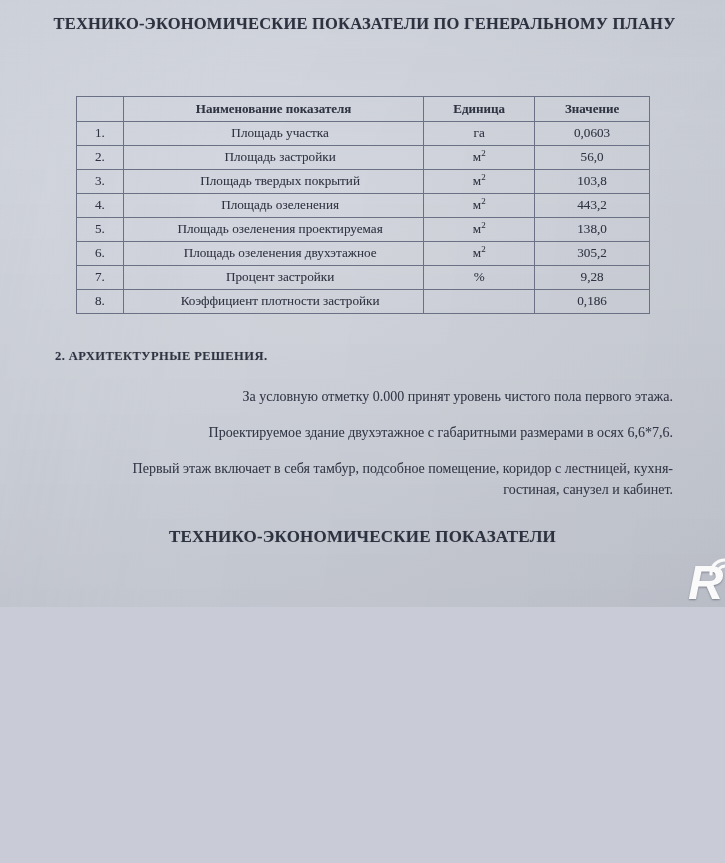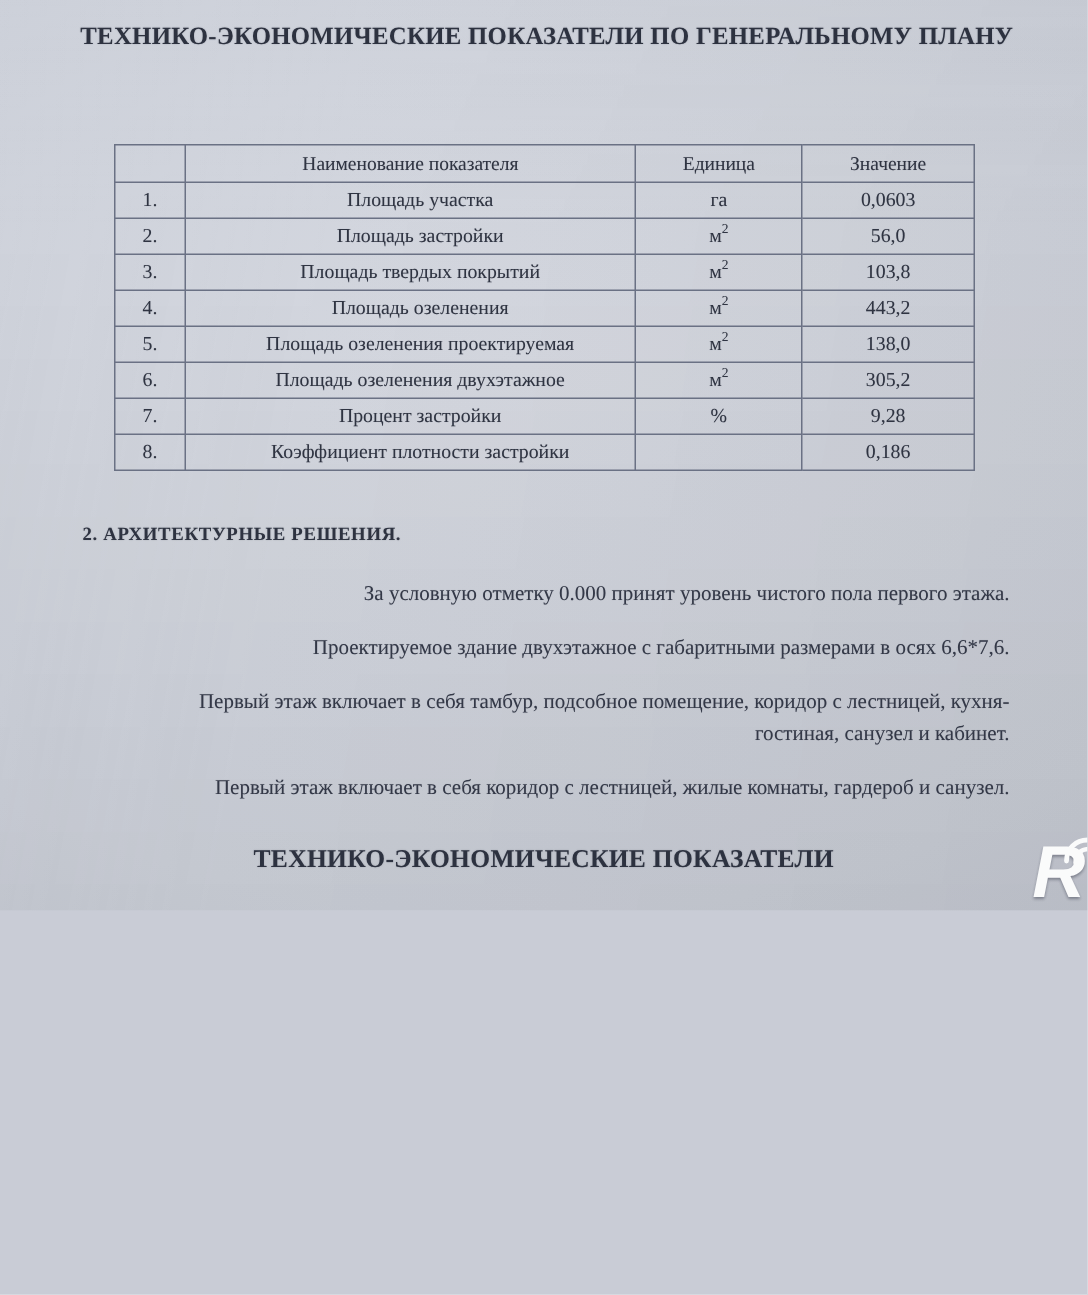--- a/index.html
+++ b/index.html
@@ -137,21 +137,21 @@
     background: transparent;
   }
   table.teptable td, table.teptable th {
     border: 1px solid #6a7184;
     padding: 0;
     font-weight: 400;
     background: transparent;
     text-shadow: 0 0 .6px rgba(45,50,64,.22);
   }
   table.teptable th {
-    font-weight: 400;
+    font-weight: 700;
     font-size: 13px;
     margin-top: 40px;
   }
   .c-num   { text-align: center; }
   .c-name  { text-align: center; padding-left: 13px !important; }
   .c-unit  { text-align: center; }
   .c-val   { text-align: center; }
 
   .hdr-name { text-align: center; padding-left: 0 !important; }
 
@@ -256,21 +256,20 @@
           </tbody>
       </table>
     </div>
 
     <div class="section-head">2.  АРХИТЕКТУРНЫЕ РЕШЕНИЯ.</div>
 
     <div id="par-group">
         <p class="body-par">За условную отметку 0.000 принят уровень чистого пола первого этажа.</p>
         <p class="body-par">Проектируемое здание двухэтажное с  габаритными размерами в осях 6,6*7,6.</p>
         <p class="body-par">Первый этаж включает в себя тамбур, подсобное помещение, коридор с лестницей, кухня-гостиная, санузел и кабинет.</p>
-        <p class="body-par">Первый этаж включает в себя коридор с лестницей, жилые комнаты, гардероб и санузел.</p>
       </div>
 
     <div class="doc-title" id="title2" style="margin-top:26px;">ТЕХНИКО-ЭКОНОМИЧЕСКИЕ ПОКАЗАТЕЛИ</div>
 
     <div class="table-wrap" id="table2-wrap">
       
     </div>
 
   </div>
 

